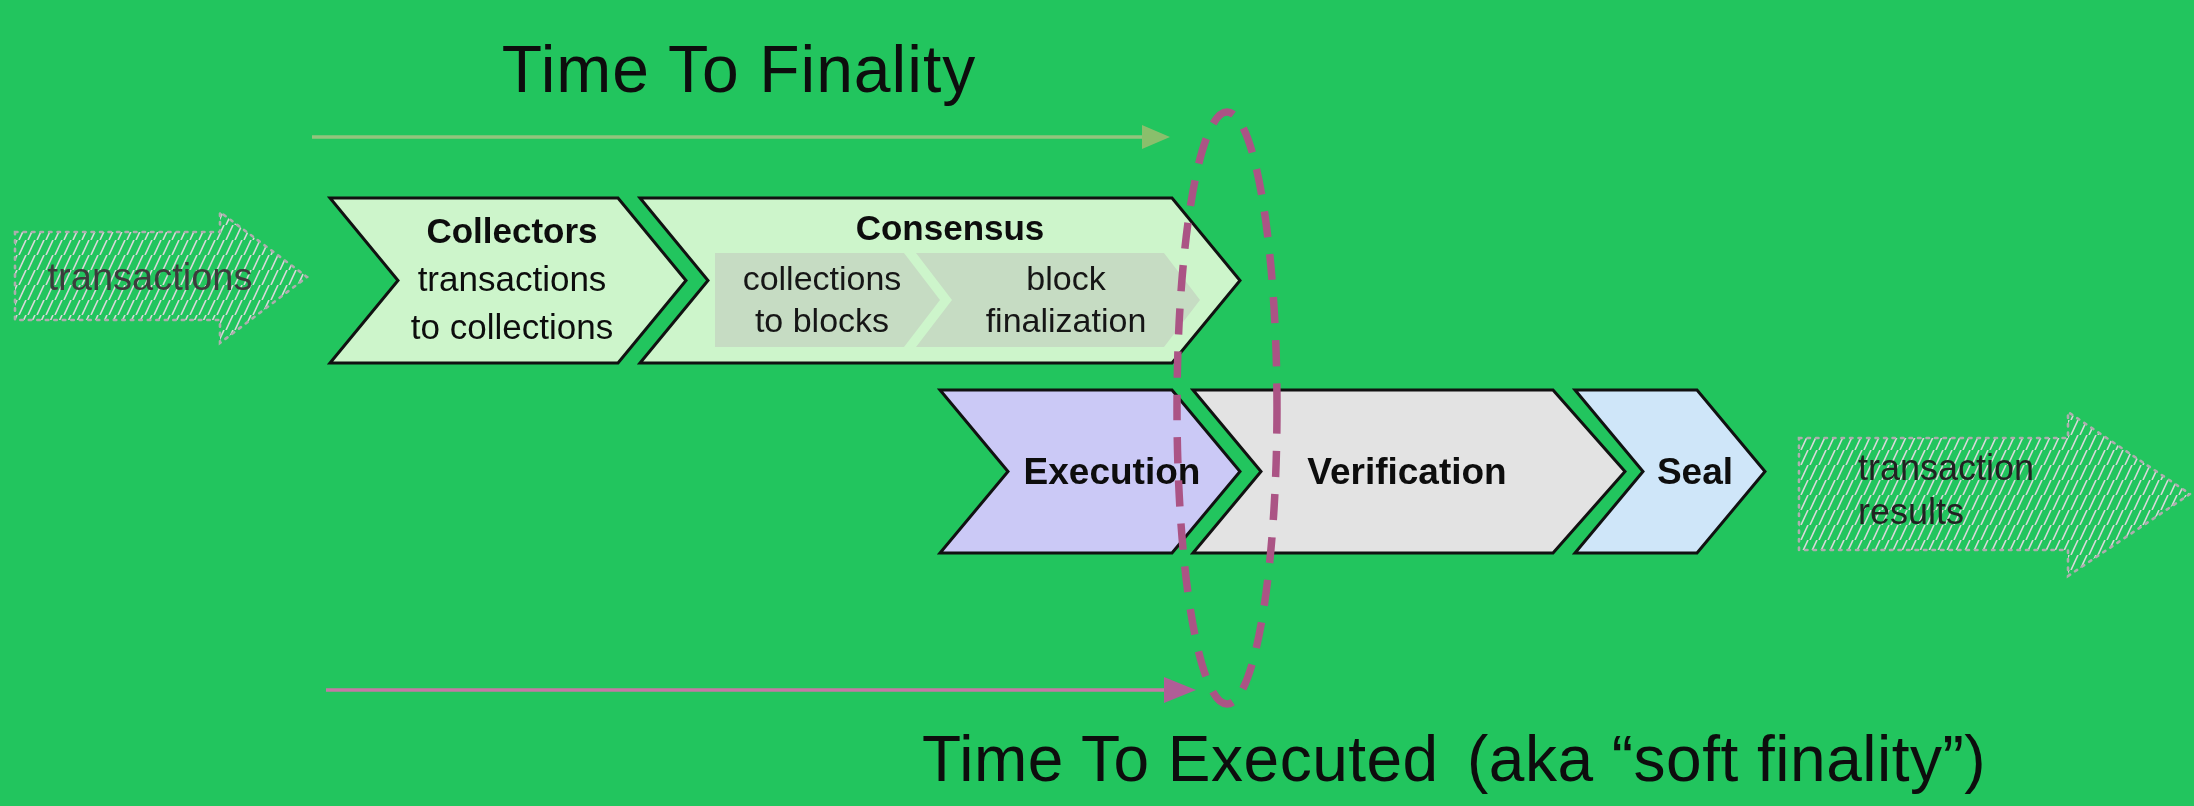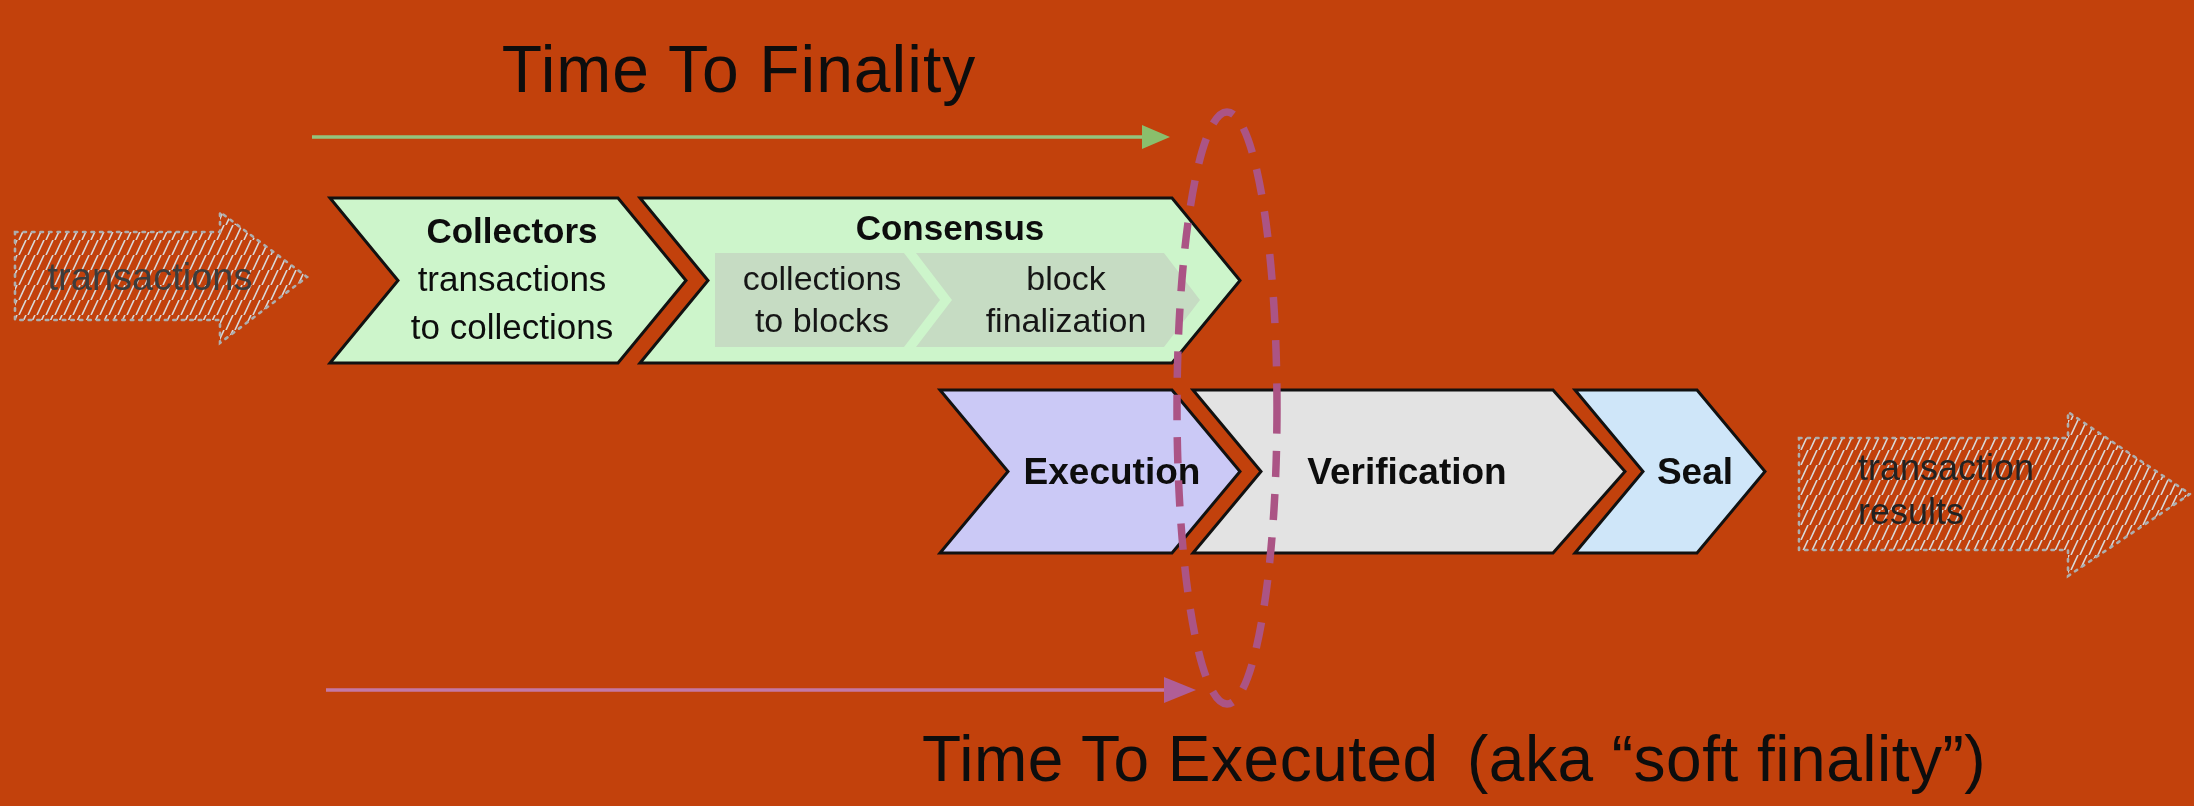--- a/index.html
+++ b/index.html
@@ -4,21 +4,21 @@
 <style>
   html, body {
     margin: 0;
     padding: 0;
     background: #ffffff;
   }
   .canvas {
     position: relative;
     width: 2194px;
     height: 806px;
-    background: #c2410c;
+    background: #22c55e;
     overflow: hidden;
     font-family: "Liberation Sans", sans-serif;
   }
   svg text {
     font-family: "Liberation Sans", sans-serif;
     fill: #0d0d0d;
   }
   .big-title       { font-size: 66px; letter-spacing: 1px; }
   .big-title-small { font-size: 64px; letter-spacing: 0.5px; }
   .chev-head       { font-size: 35px; font-weight: 700; }

